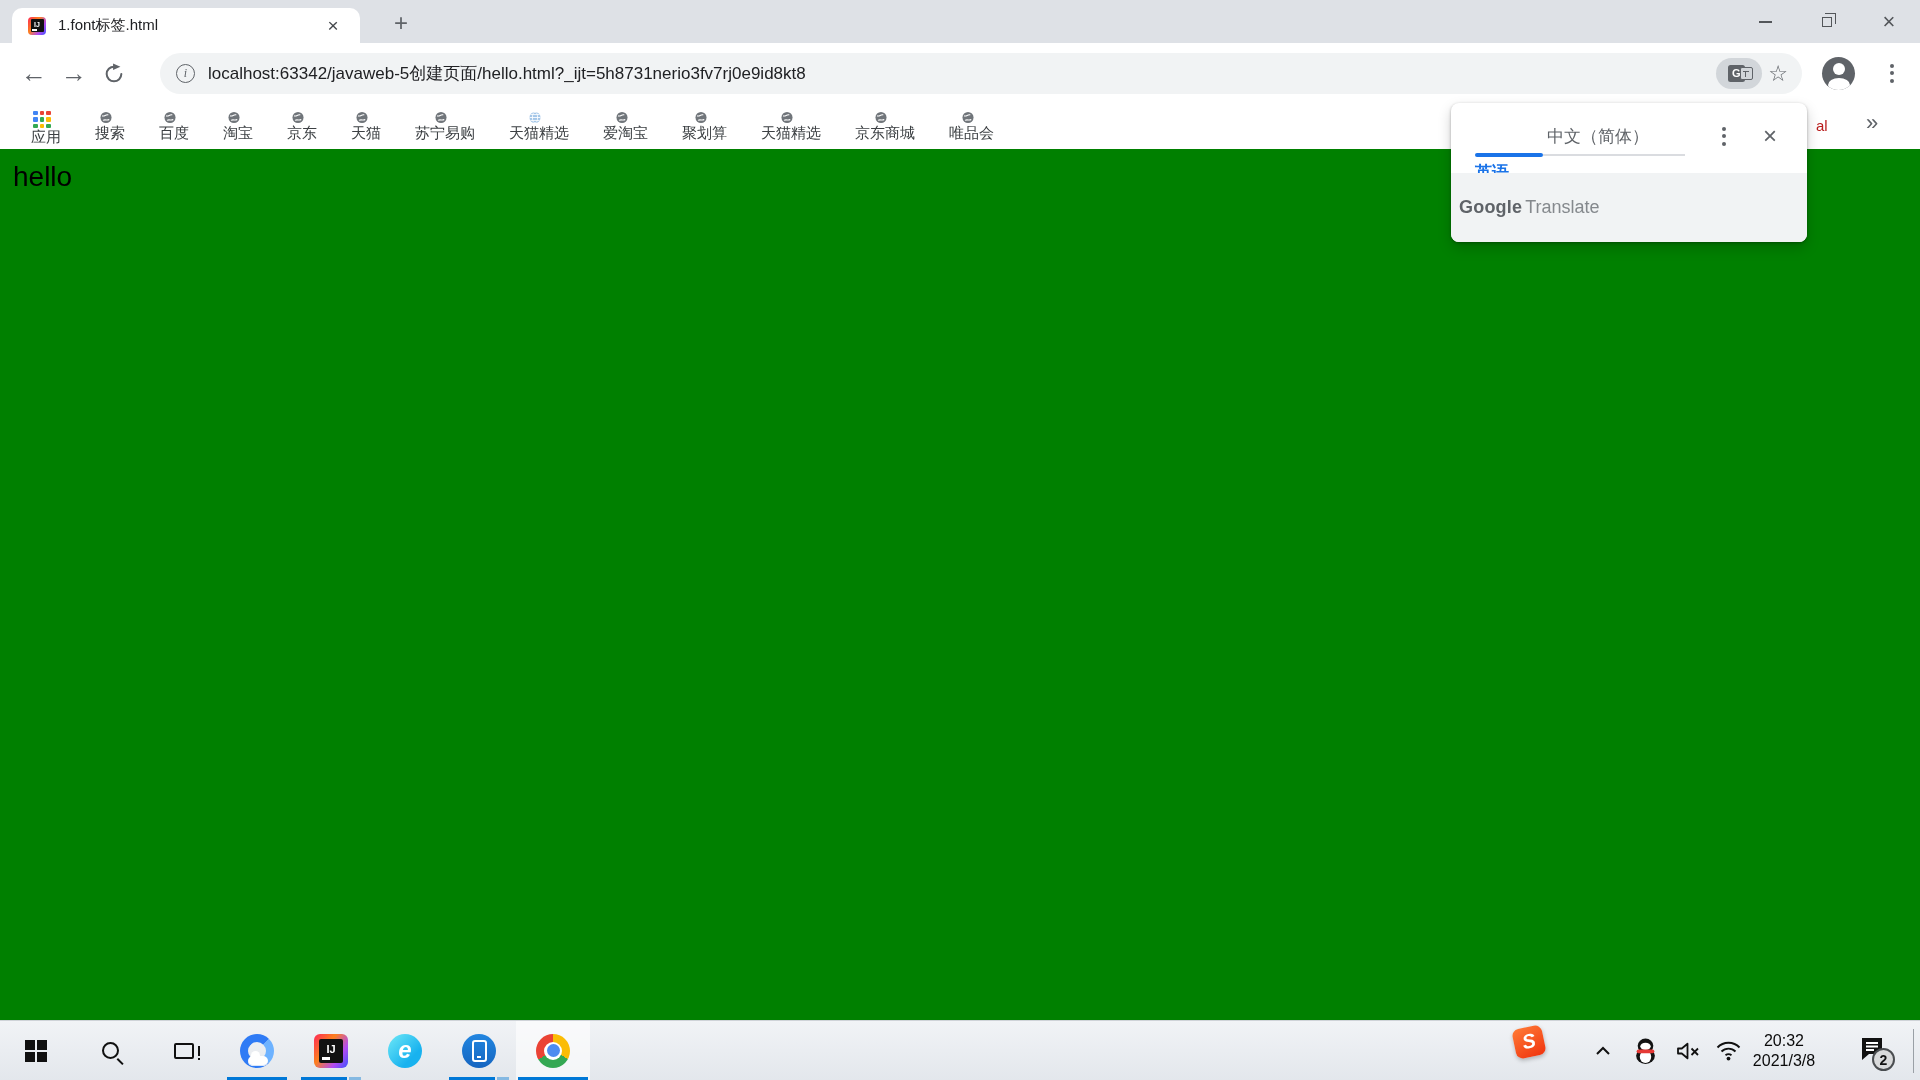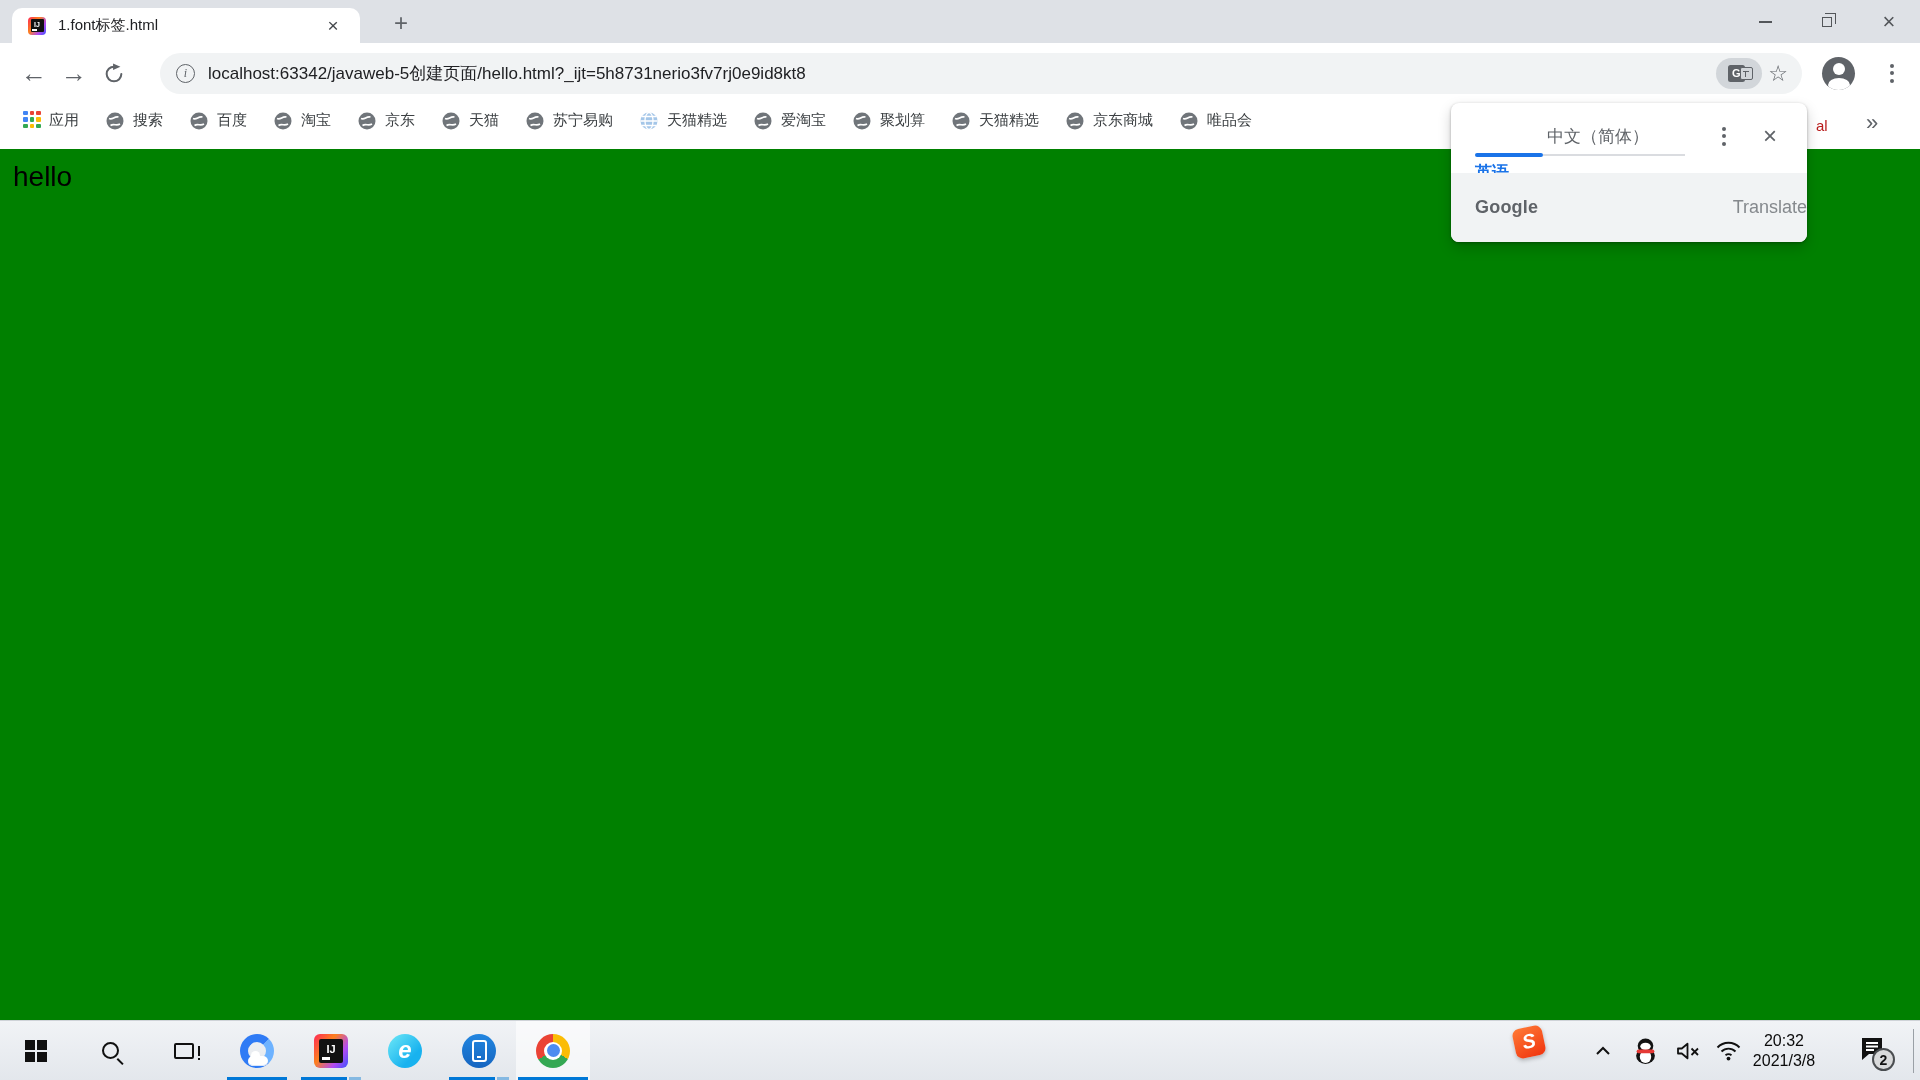--- a/index.html
+++ b/index.html
@@ -55,21 +55,21 @@
             border-radius:50%; background:#fff; }
   .avatar::after { content:""; position:absolute; left:5.5px; top:21px; width:22px; height:14px;
             border-radius:50%; background:#fff; }
   .menu-dots { position:absolute; left:1878px; top:16px; width:28px; height:28px; display:flex;
                flex-direction:column; align-items:center; justify-content:center; gap:3.5px; cursor:pointer; }
   .menu-dots i { width:4px; height:4px; border-radius:50%; background:#5f6368; }
 
   
   .bookmarks { position:absolute; left:0; top:104px; width:1920px; height:45px; background:#fff;
                display:flex; align-items:center; padding-left:10px; }
-  .bm { display:flex; align-items:flex-start; padding:0 13px; height:32px; border-radius:16px; cursor:pointer; }
+  .bm { display:flex; align-items:center; padding:0 13px; height:32px; border-radius:16px; cursor:pointer;flex-direction:column; }
   .bm-label { margin-left:8px; font-size:15px; color:#3c4043; white-space:nowrap; }
   .apps-grid { width:18px; height:18px; display:grid; grid-template-columns:repeat(3,4.6px);
                grid-template-rows:repeat(3,4.6px); gap:2px; }
   .apps-grid i { border-radius:1px; }
   .apps-grid i:nth-child(1){background:#4285f4}.apps-grid i:nth-child(2){background:#ea4335}
   .apps-grid i:nth-child(3){background:#ea4335}.apps-grid i:nth-child(4){background:#4285f4}
   .apps-grid i:nth-child(5){background:#34a853}.apps-grid i:nth-child(6){background:#fbbc05}
   .apps-grid i:nth-child(7){background:#34a853}.apps-grid i:nth-child(8){background:#fbbc05}
   .apps-grid i:nth-child(9){background:#34a853}
   .bm-overflow-partial { position:absolute; left:1816px; top:13px; font-size:15px; color:#b91c1c; }
@@ -86,21 +86,21 @@
   .lang-src { position:absolute; left:24px; top:22px; font-size:17px; font-weight:bold; color:#1a73e8; cursor:pointer;margin-top:36px; }
   .lang-tgt { position:absolute; left:96px; top:22px; font-size:17px; color:#5f6368; cursor:pointer; }
   .ul-blue { position:absolute; left:24px; top:50px; width:68px; height:3.5px; background:#1a73e8; border-radius:2px; }
   .ul-gray { position:absolute; left:92px; top:51px; width:142px; height:1.5px; background:#dadce0; }
   .popup-dots { position:absolute; left:258px; top:16px; width:30px; height:34px; display:flex; flex-direction:column;
                 align-items:center; justify-content:center; gap:3.5px; cursor:pointer; }
   .popup-dots i { width:4px; height:4px; border-radius:50%; background:#5f6368; }
   .popup-close { position:absolute; left:302px; top:16px; width:34px; height:34px; text-align:center;
                  line-height:34px; font-size:24px; color:#5f6368; cursor:pointer; }
   .popup-brand { position:absolute; left:0; top:70px; width:356px; height:69px; background:#f1f3f4;
-                 border-radius:0 0 8px 8px; display:flex; align-items:center; padding-left:24px;justify-content:space-between; }
+                 border-radius:0 0 8px 8px; display:flex; align-items:center; padding-left:8px; }
   .brand-g { font-size:18px; font-weight:bold; color:#5f6368; letter-spacing:.2px; }
   .brand-t { font-size:18px; color:#85898d; margin-left:3px; }
 
   
   .taskbar { position:absolute; left:0; top:1020px; width:1920px; height:60px;
              background:linear-gradient(180deg,#f1f3f6 0%,#e3e7ec 100%); border-top:1px solid #cfd3d8; }
   .tb-btn { position:absolute; top:0; height:59px; display:flex; align-items:center; justify-content:center; cursor:pointer; }
   .start { left:8px; width:56px; }
   .win-logo { width:22px; height:22px; display:grid; grid-template-columns:10px 10px; grid-template-rows:10px 10px; gap:2px; }
   .win-logo i { background:#101010; }

